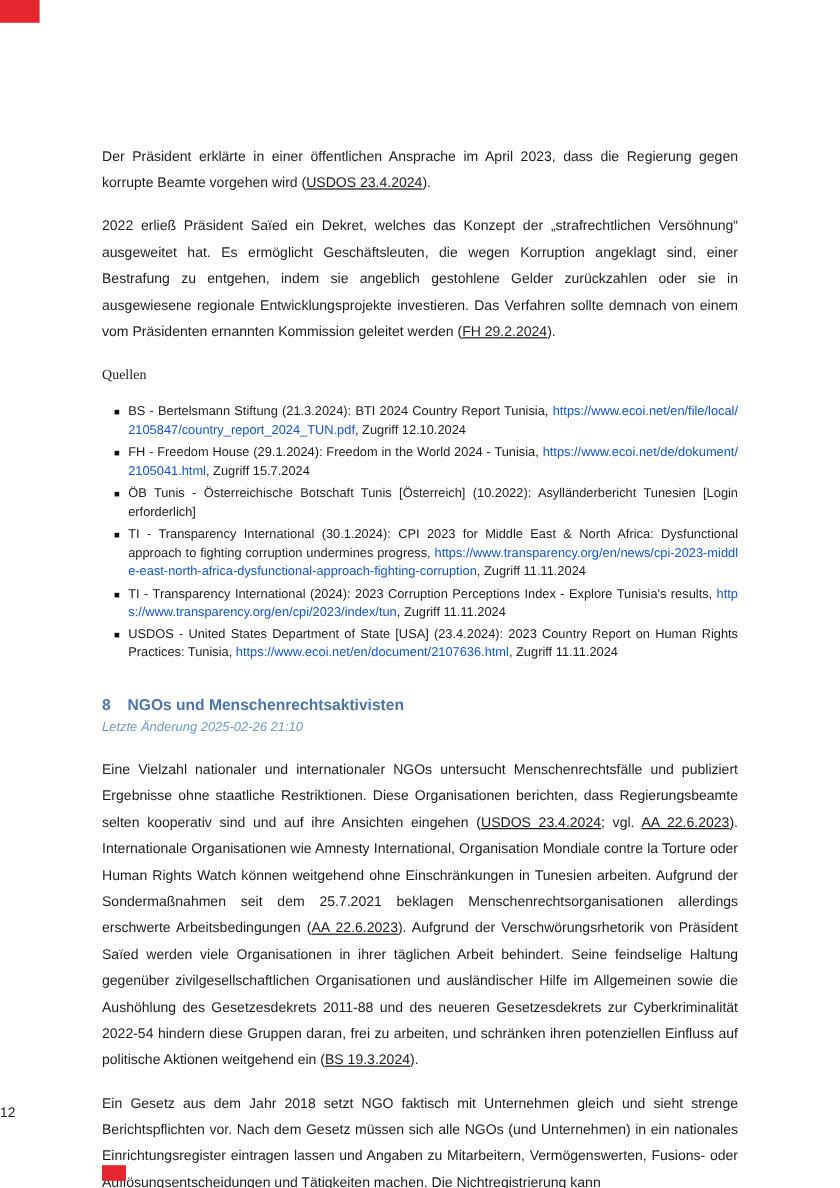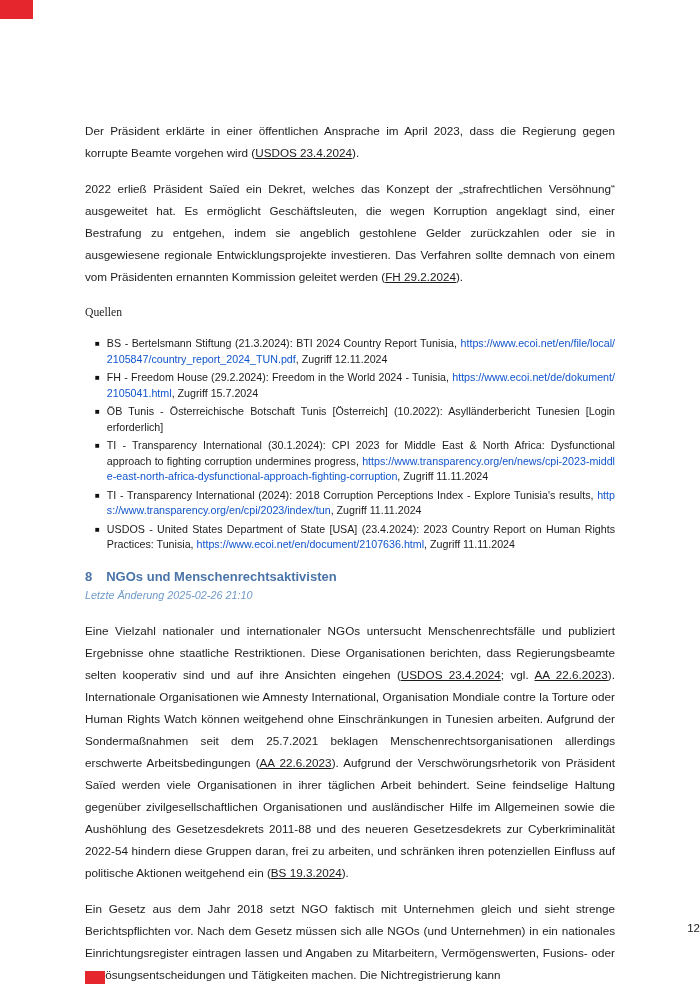--- a/index.html
+++ b/index.html
@@ -62,38 +62,38 @@
     flex: 1 1 auto;
     text-align: justify;
   }
   .link {
     color: #1155cc;
     text-decoration: none;
     word-break: break-all;
     cursor: pointer;
   }
   .section-heading {
-    margin: 16px 0 5px 0;
+    margin: 27px 0 5px 0;
     font-size: 13px;
     font-weight: 700;
     color: #4a74a8;
   }
   .section-number { display: inline-block; margin-right: 14px; }
   .last-change {
     font-size: 10.8px;
     color: #6f9ac8;
     margin: 0 0 19px 0;
     font-style: italic;
   }
   .footer {
     position: absolute;
     left: 0;
     right: 0;
     top: 922px;
-    text-align: right;
+    text-align: left;
     font-size: 11.5px;
     color: #1c1c1c;
   }
   .marker { position: absolute; background: #e5262c; }
   .marker-top { left: 0; top: 0; width: 33px; height: 19px; }
   .marker-bottom { left: 85px; top: 971px; width: 20px; height: 13px; }
 </style>
 </head>
 <body>
 
@@ -103,37 +103,37 @@
 
   <p class="body-par"><span>Der Präsident erklärte in einer öffentlichen Ansprache im April 2023, dass die Regierung gegen korrupte Beamte vorgehen wird (</span><span class="cite">USDOS 23.4.2024</span><span>).</span></p>
 
   <p class="body-par"><span>2022 erließ Präsident Saïed ein Dekret, welches das Konzept der „strafrechtlichen Versöhnung“ ausgeweitet hat. Es ermöglicht Geschäftsleuten, die wegen Korruption angeklagt sind, einer Bestrafung zu entgehen, indem sie angeblich gestohlene Gelder zurückzahlen oder sie in ausgewiesene regionale Entwicklungsprojekte investieren. Das Verfahren sollte demnach von einem vom Präsidenten ernannten Kommission geleitet werden (</span><span class="cite">FH 29.2.2024</span><span>).</span></p>
 
   <p class="quellen">Quellen</p>
 
   <ul class="src-list">
     <li class="src-item">
       <span class="bullet">■</span>
-      <span class="src-text"><span>BS - Bertelsmann Stiftung (21.3.2024): BTI 2024 Country Report Tunisia, </span><a class="link">https://www.ecoi.net/en/file/local/2105847/country_report_2024_TUN.pdf</a><span>, Zugriff 12.11.2024</span></span>
+      <span class="src-text"><span>BS - Bertelsmann Stiftung (21.3.2024): BTI 2024 Country Report Tunisia, </span><a class="link">https://www.ecoi.net/en/file/local/2105847/country_report_2024_TUN.pdf</a><span>, Zugriff 12.10.2024</span></span>
     </li>
     <li class="src-item">
       <span class="bullet">■</span>
-      <span class="src-text"><span>FH - Freedom House (29.2.2024): Freedom in the World 2024 - Tunisia, </span><a class="link">https://www.ecoi.net/de/dokument/2105041.html</a><span>, Zugriff 15.7.2024</span></span>
+      <span class="src-text"><span>FH - Freedom House (29.1.2024): Freedom in the World 2024 - Tunisia, </span><a class="link">https://www.ecoi.net/de/dokument/2105041.html</a><span>, Zugriff 15.7.2024</span></span>
     </li>
     <li class="src-item">
       <span class="bullet">■</span>
       <span class="src-text"><span>ÖB Tunis - Österreichische Botschaft Tunis [Österreich] (10.2022): Asylländerbericht Tunesien [Login erforderlich]</span></span>
     </li>
     <li class="src-item">
       <span class="bullet">■</span>
       <span class="src-text"><span>TI - Transparency International (30.1.2024): CPI 2023 for Middle East &amp; North Africa: Dysfunctional approach to fighting corruption undermines progress, </span><a class="link">https://www.transparency.org/en/news/cpi-2023-middle-east-north-africa-dysfunctional-approach-fighting-corruption</a><span>, Zugriff 11.11.2024</span></span>
     </li>
     <li class="src-item">
       <span class="bullet">■</span>
-      <span class="src-text"><span>TI - Transparency International (2024): 2018 Corruption Perceptions Index - Explore Tunisia's results, </span><a class="link">https://www.transparency.org/en/cpi/2023/index/tun</a><span>, Zugriff 11.11.2024</span></span>
+      <span class="src-text"><span>TI - Transparency International (2024): 2023 Corruption Perceptions Index - Explore Tunisia's results, </span><a class="link">https://www.transparency.org/en/cpi/2023/index/tun</a><span>, Zugriff 11.11.2024</span></span>
     </li>
     <li class="src-item">
       <span class="bullet">■</span>
       <span class="src-text"><span>USDOS - United States Department of State [USA] (23.4.2024): 2023 Country Report on Human Rights Practices: Tunisia, </span><a class="link">https://www.ecoi.net/en/document/2107636.html</a><span>, Zugriff 11.11.2024</span></span>
     </li>
   </ul>
 
   <h2 class="section-heading"><span class="section-number">8</span><span>NGOs und Menschenrechtsaktivisten</span></h2>
 
   <p class="last-change">Letzte Änderung 2025-02-26 21:10</p>

